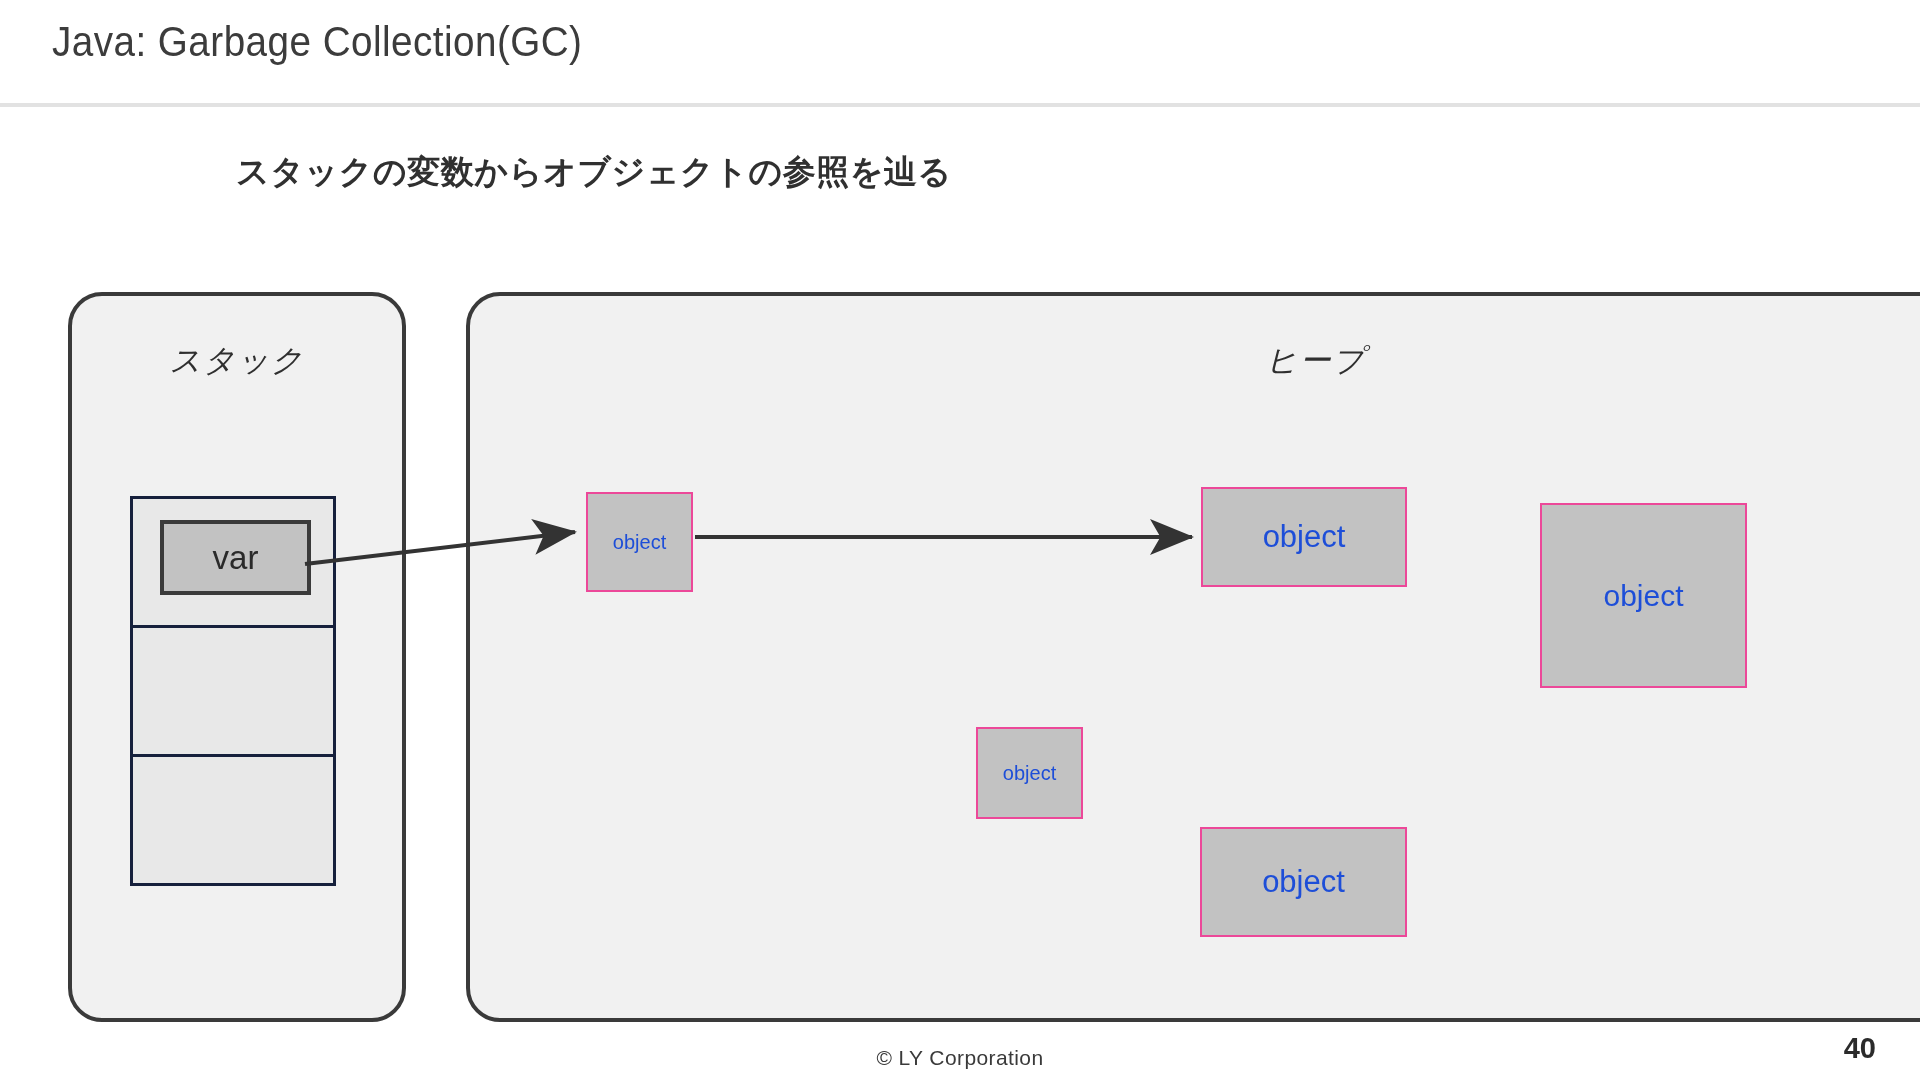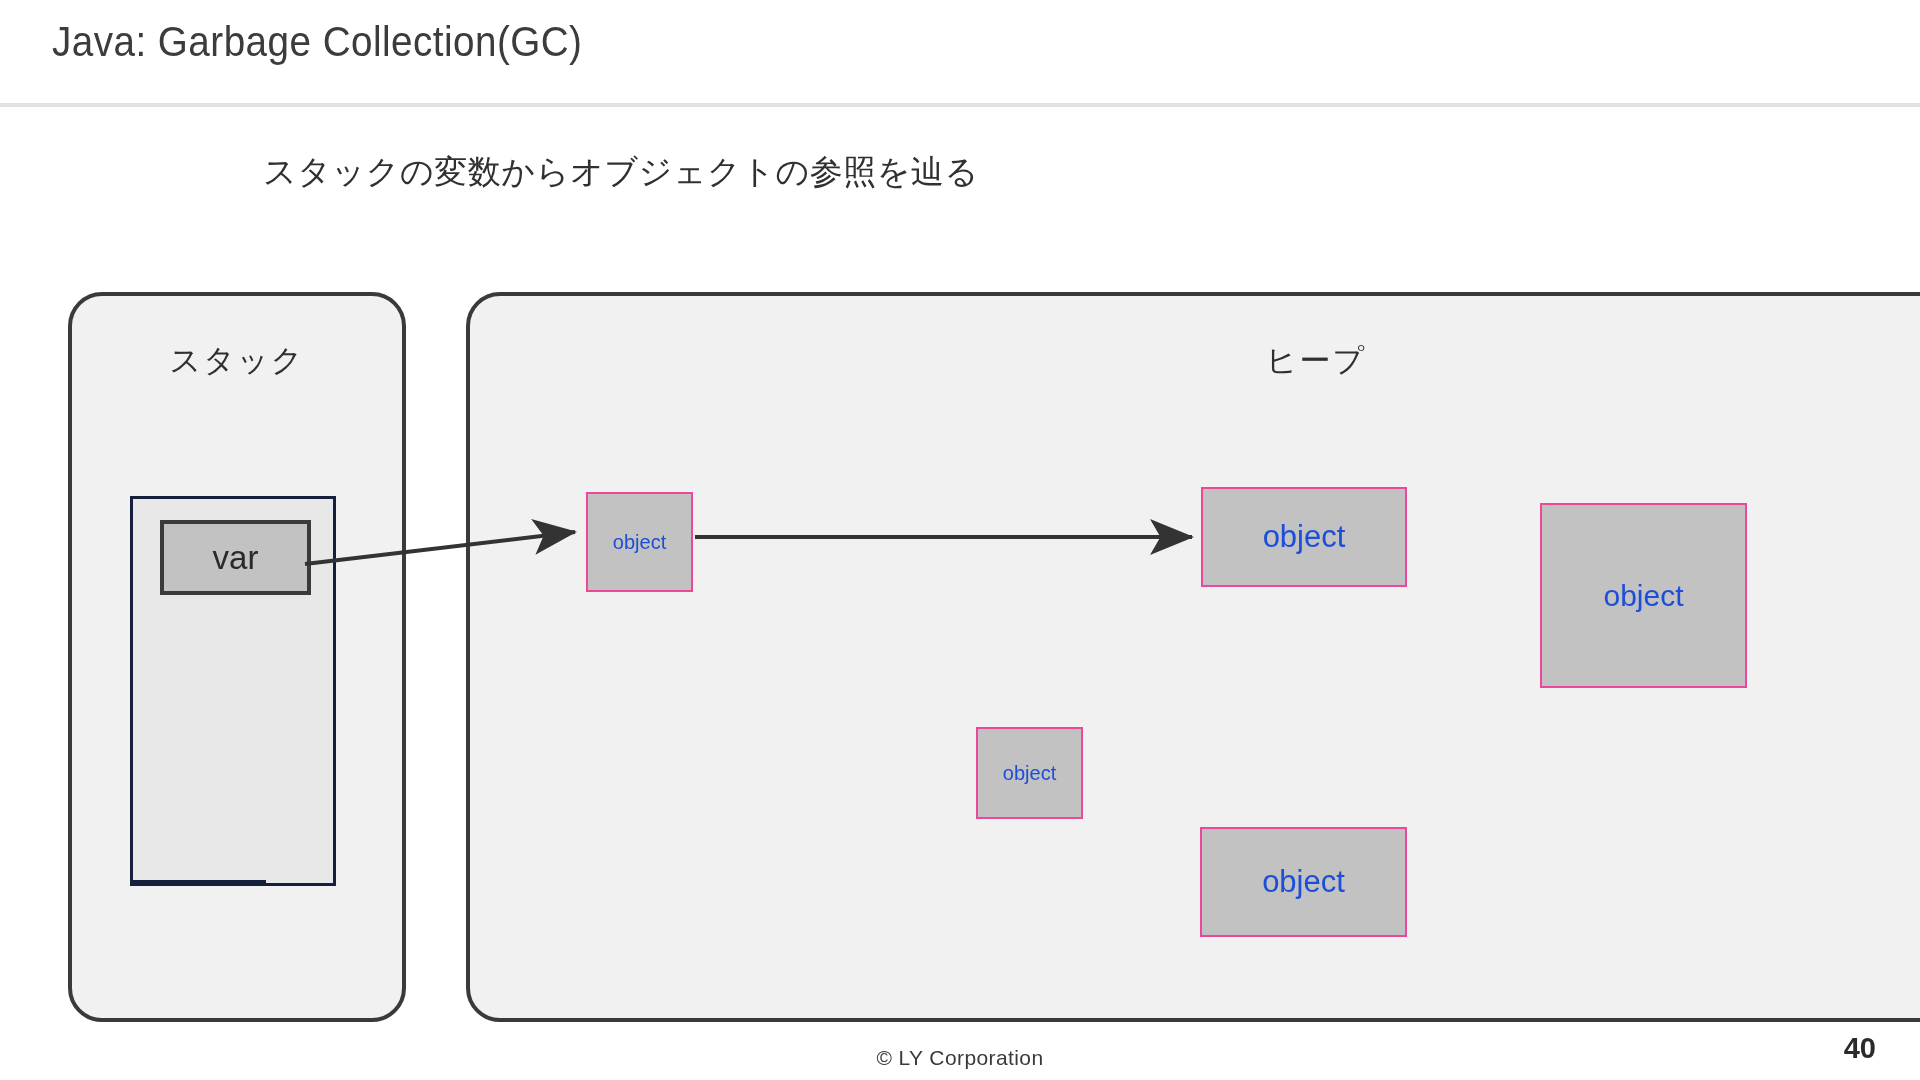--- a/index.html
+++ b/index.html
@@ -46,25 +46,24 @@
     height: 4px;
     background: #e2e2e2;
   }
 
   
   #subtitle {
     position: absolute;
     left: 236px;
     top: 150px;
     font-size: 33px;
-    font-weight: 400;
+    font-weight: 700;
     color: #303030;
     letter-spacing: 0.5px;
     white-space: nowrap;
-    margin-left: 27px;
   }
 
   
   .region-panel {
     position: absolute;
     background: #f1f1f1;
     border: 4px solid #3a3a3a;
     border-radius: 34px;
     box-sizing: border-box;
   }
@@ -83,34 +82,35 @@
   .region-label {
     position: absolute;
     top: 44px;
     left: 0;
     width: 100%;
     text-align: center;
     font-size: 31px;
     color: #2f2f2f;
     letter-spacing: 2px;
     font-weight: 400;
+    font-style: italic;
   }
 
   
   #stack-frames {
     position: absolute;
     left: 130px;
     top: 496px;
     width: 206px;
     height: 390px;
     box-sizing: border-box;
     border: 3px solid #16203c;
     background: #e8e8e8;
     display: flex;
-    flex-direction: row;
+    flex-direction: column;
     text-decoration: underline;
   }
   .stack-slot {
     flex: 1 1 0;
     position: relative;
     border-bottom: 3px solid #16203c;
     box-sizing: border-box;
   }
   .stack-slot:last-child { border-bottom: none; }
 

